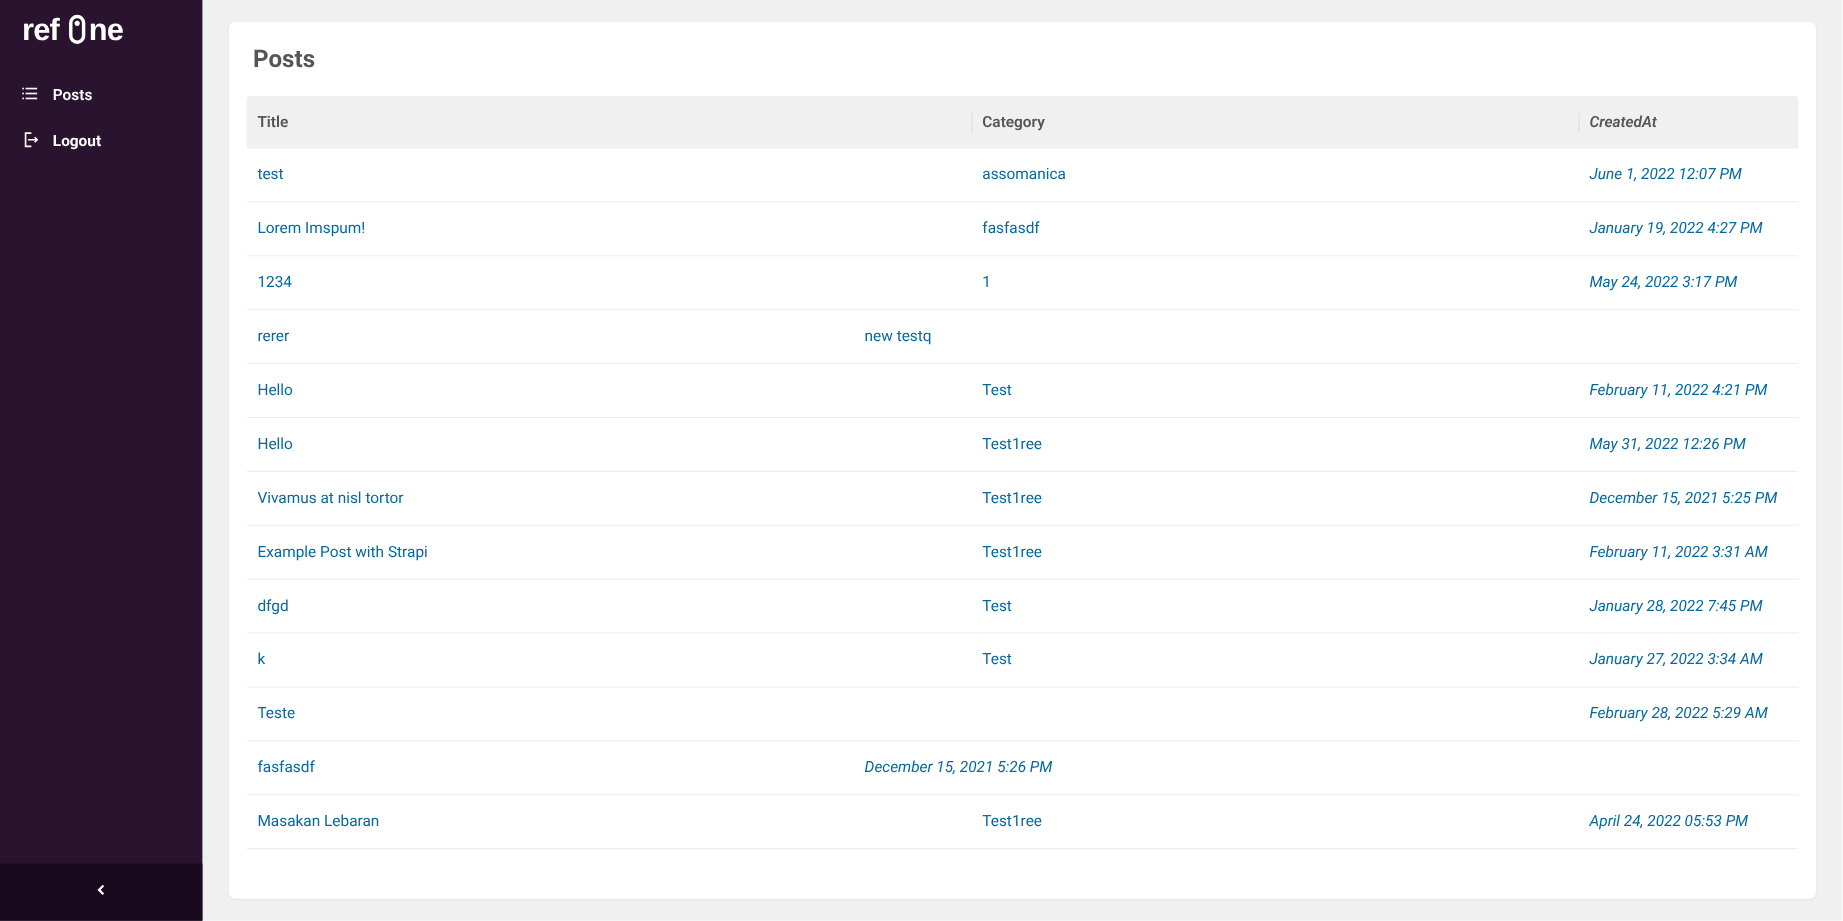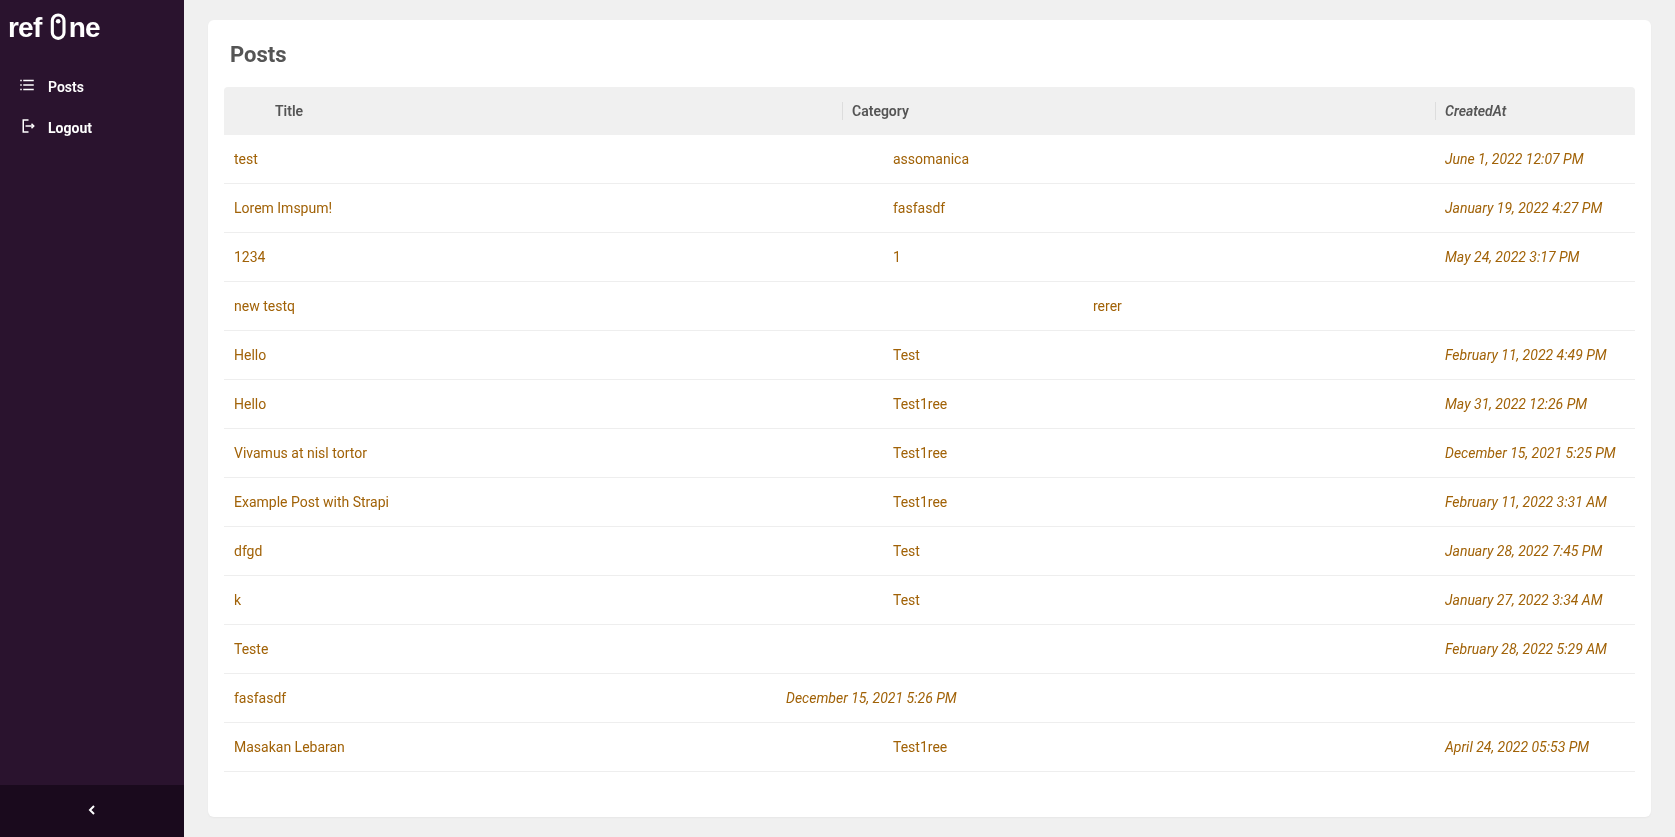--- a/index.html
+++ b/index.html
@@ -17,21 +17,21 @@
   .sidebar {
     width: 184px;
     background: #2a132e;
     color: #fff;
     display: flex;
     flex-direction: column;
     flex-shrink: 0;
     position: relative;
   }
   .logo-wrap {
-    padding: 10px 20px 10px 8px;
+    padding: 10px 20px 10px 20px;
     display: flex;
     align-items: center;
   }
   .logo {
     color: #fff;
     font-weight: 800;
     font-size: 30px;
     letter-spacing: -1px;
     display: flex;
     align-items: center;
@@ -89,21 +89,20 @@
     background: #f0f0f0;
     border-radius: 4px 4px 0 0;
   }
   .th {
     padding: 16px 10px;
     font-weight: 600;
     color: #555;
     font-size: 14px;
     position: relative;
     cursor: pointer;
-    margin-left: 41px;
   }
   .th:not(:first-child)::before {
     content: "";
     position: absolute;
     left: 0;
     top: 50%;
     transform: translateY(-50%);
     width: 1px;
     height: 18px;
     background: #ddd;
@@ -113,21 +112,21 @@
   .col-date  { flex: 0 0 200px; font-style: italic; }
 
   .tbody { }
   .row {
     display: flex;
     border-bottom: 1px solid #eee;
   }
   .td {
     padding: 16px 10px;
     font-size: 14px;
-    color: #a16207;
+    color: #0369a1;
     white-space: nowrap;
     overflow: hidden;
     text-overflow: ellipsis;
   }
 </style>
 </head>
 <body>
 
 <div class="app">
   <aside class="sidebar">
@@ -195,27 +194,27 @@
               <div class="td col-title">Lorem Imspum!</div>
               <div class="td col-cat">fasfasdf</div>
               <div class="td col-date">January 19, 2022 4:27 PM</div>
             </div>
             <div class="row">
               <div class="td col-title">1234</div>
               <div class="td col-cat">1</div>
               <div class="td col-date">May 24, 2022 3:17 PM</div>
             </div>
             <div class="row">
+              <div class="td col-cat">rerer</div>
               <div class="td col-title">new testq</div>
-              <div class="td col-cat">rerer</div>
             </div>
             <div class="row">
               <div class="td col-title">Hello</div>
               <div class="td col-cat">Test</div>
-              <div class="td col-date">February 11, 2022 4:49 PM</div>
+              <div class="td col-date">February 11, 2022 4:21 PM</div>
             </div>
             <div class="row">
               <div class="td col-title">Hello</div>
               <div class="td col-cat">Test1ree</div>
               <div class="td col-date">May 31, 2022 12:26 PM</div>
             </div>
             <div class="row">
               <div class="td col-title">Vivamus at nisl tortor</div>
               <div class="td col-cat">Test1ree</div>
               <div class="td col-date">December 15, 2021 5:25 PM</div>

